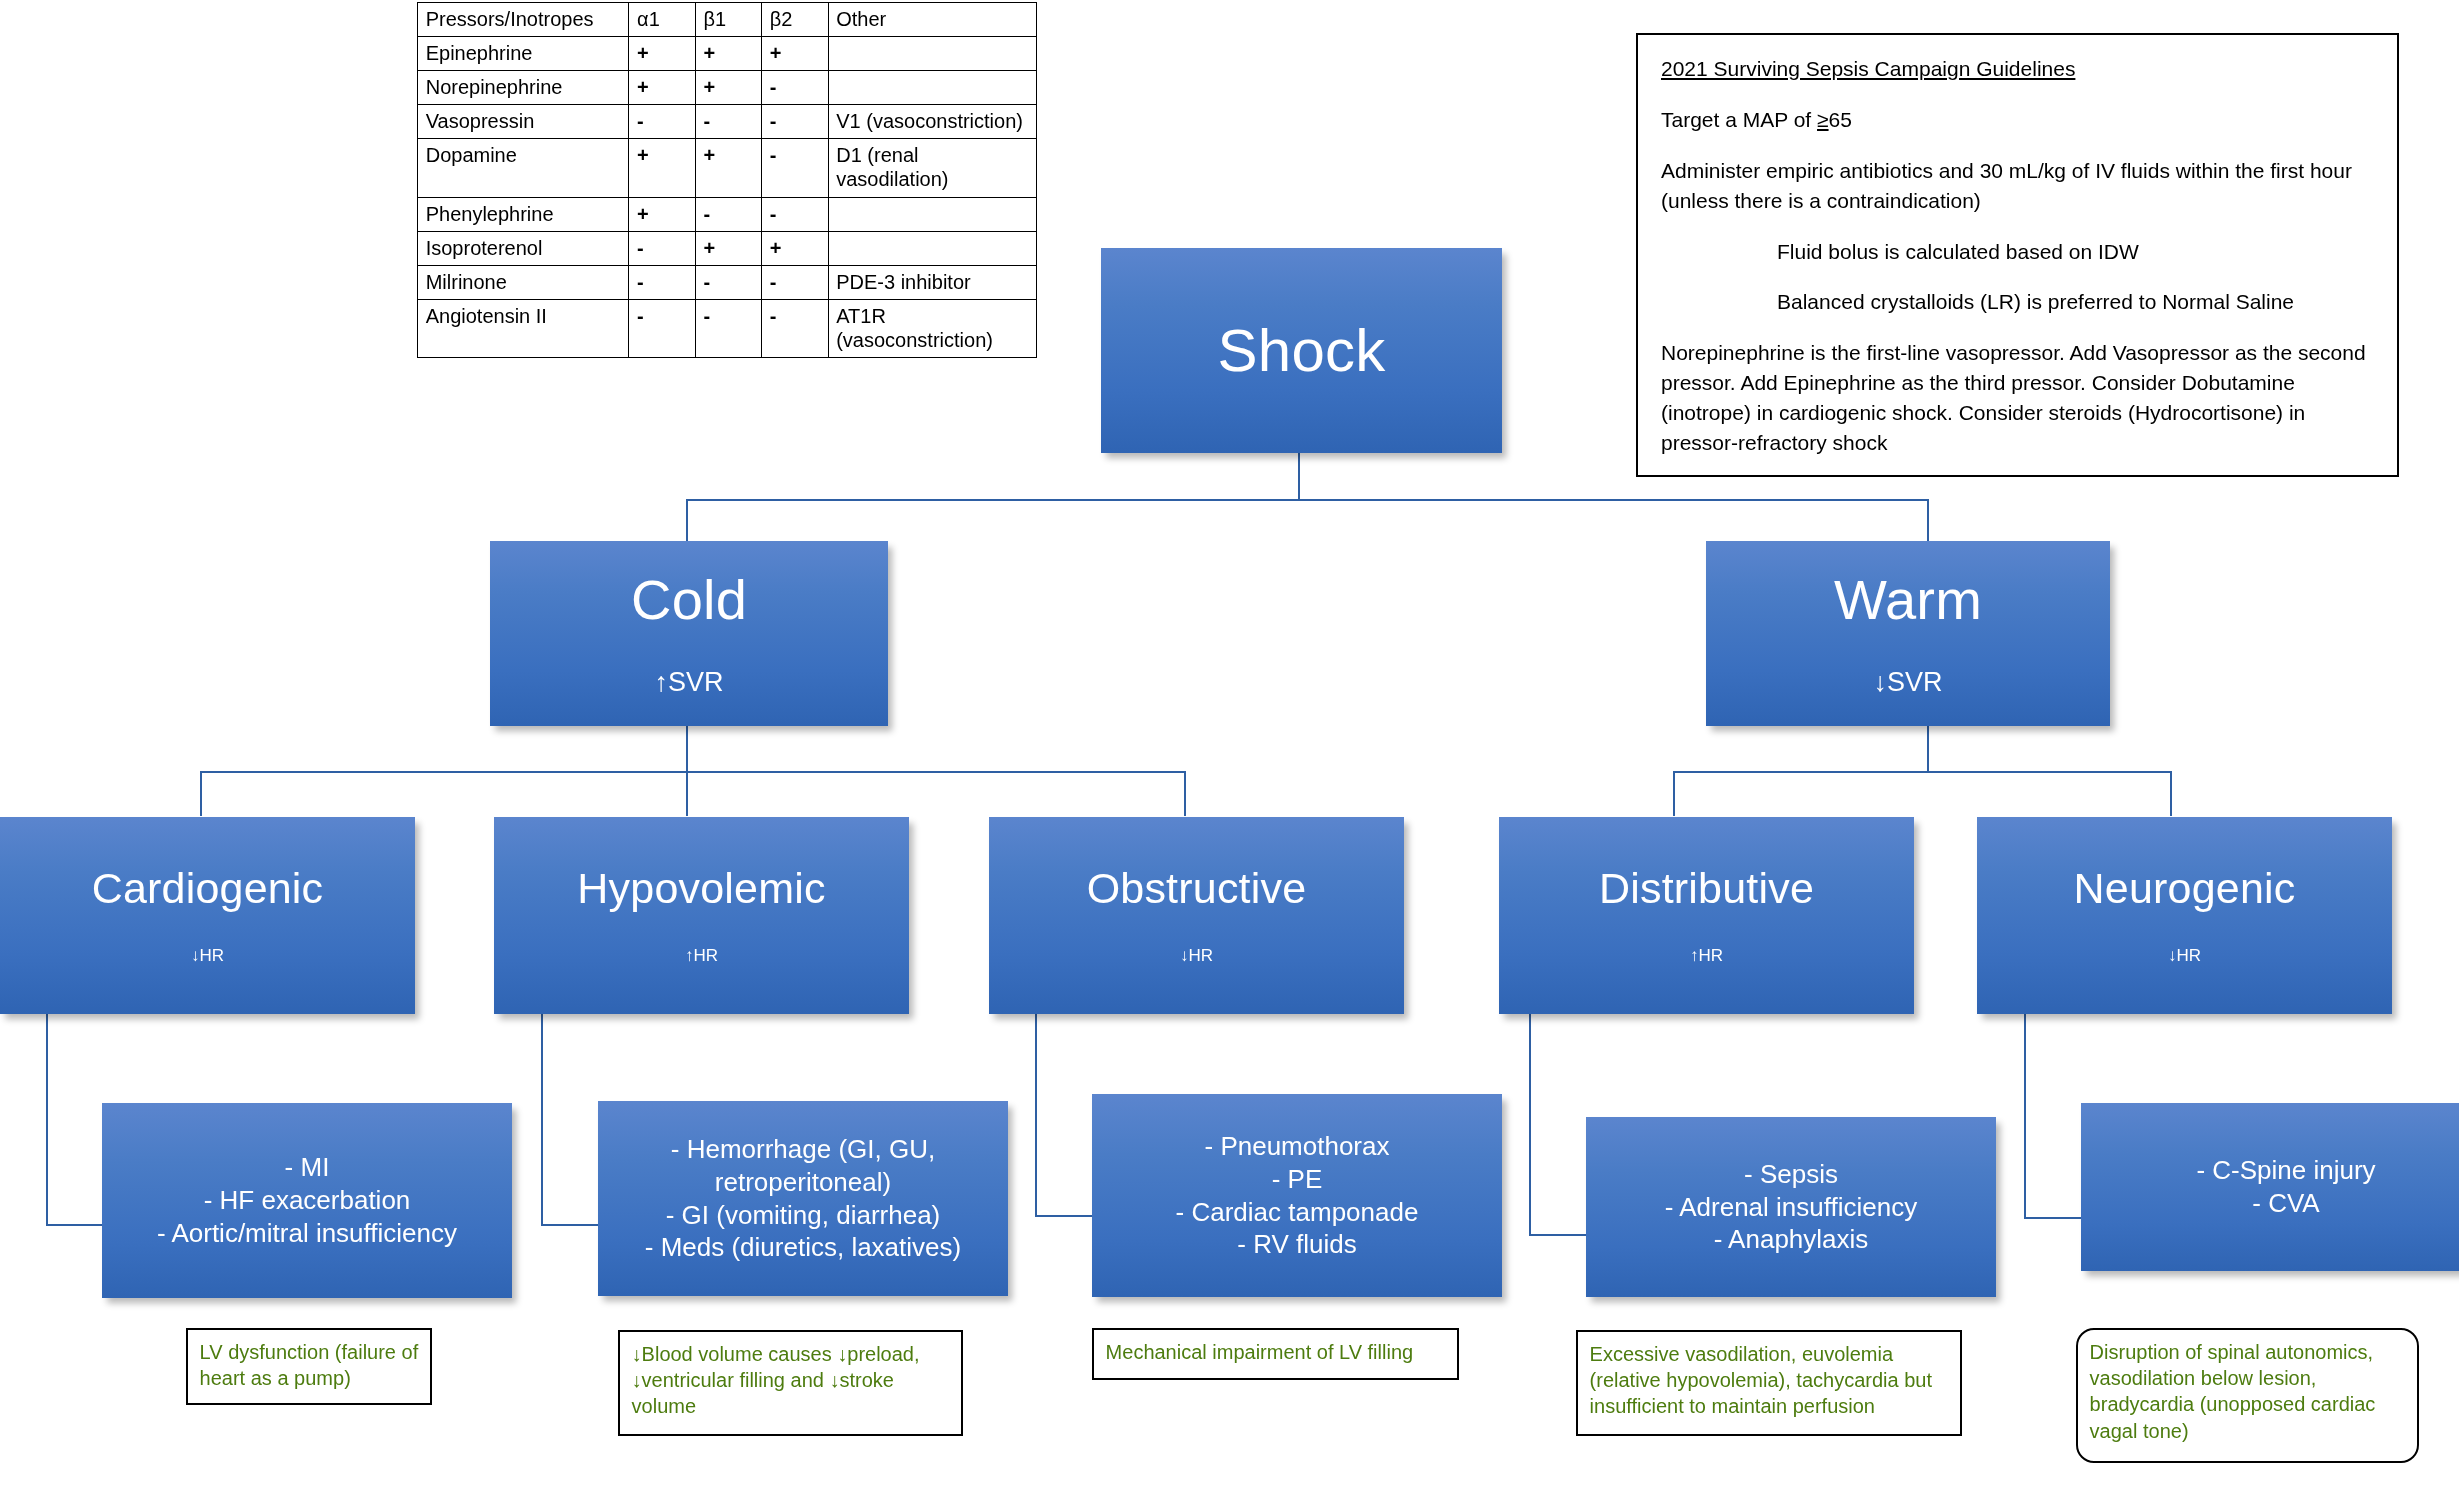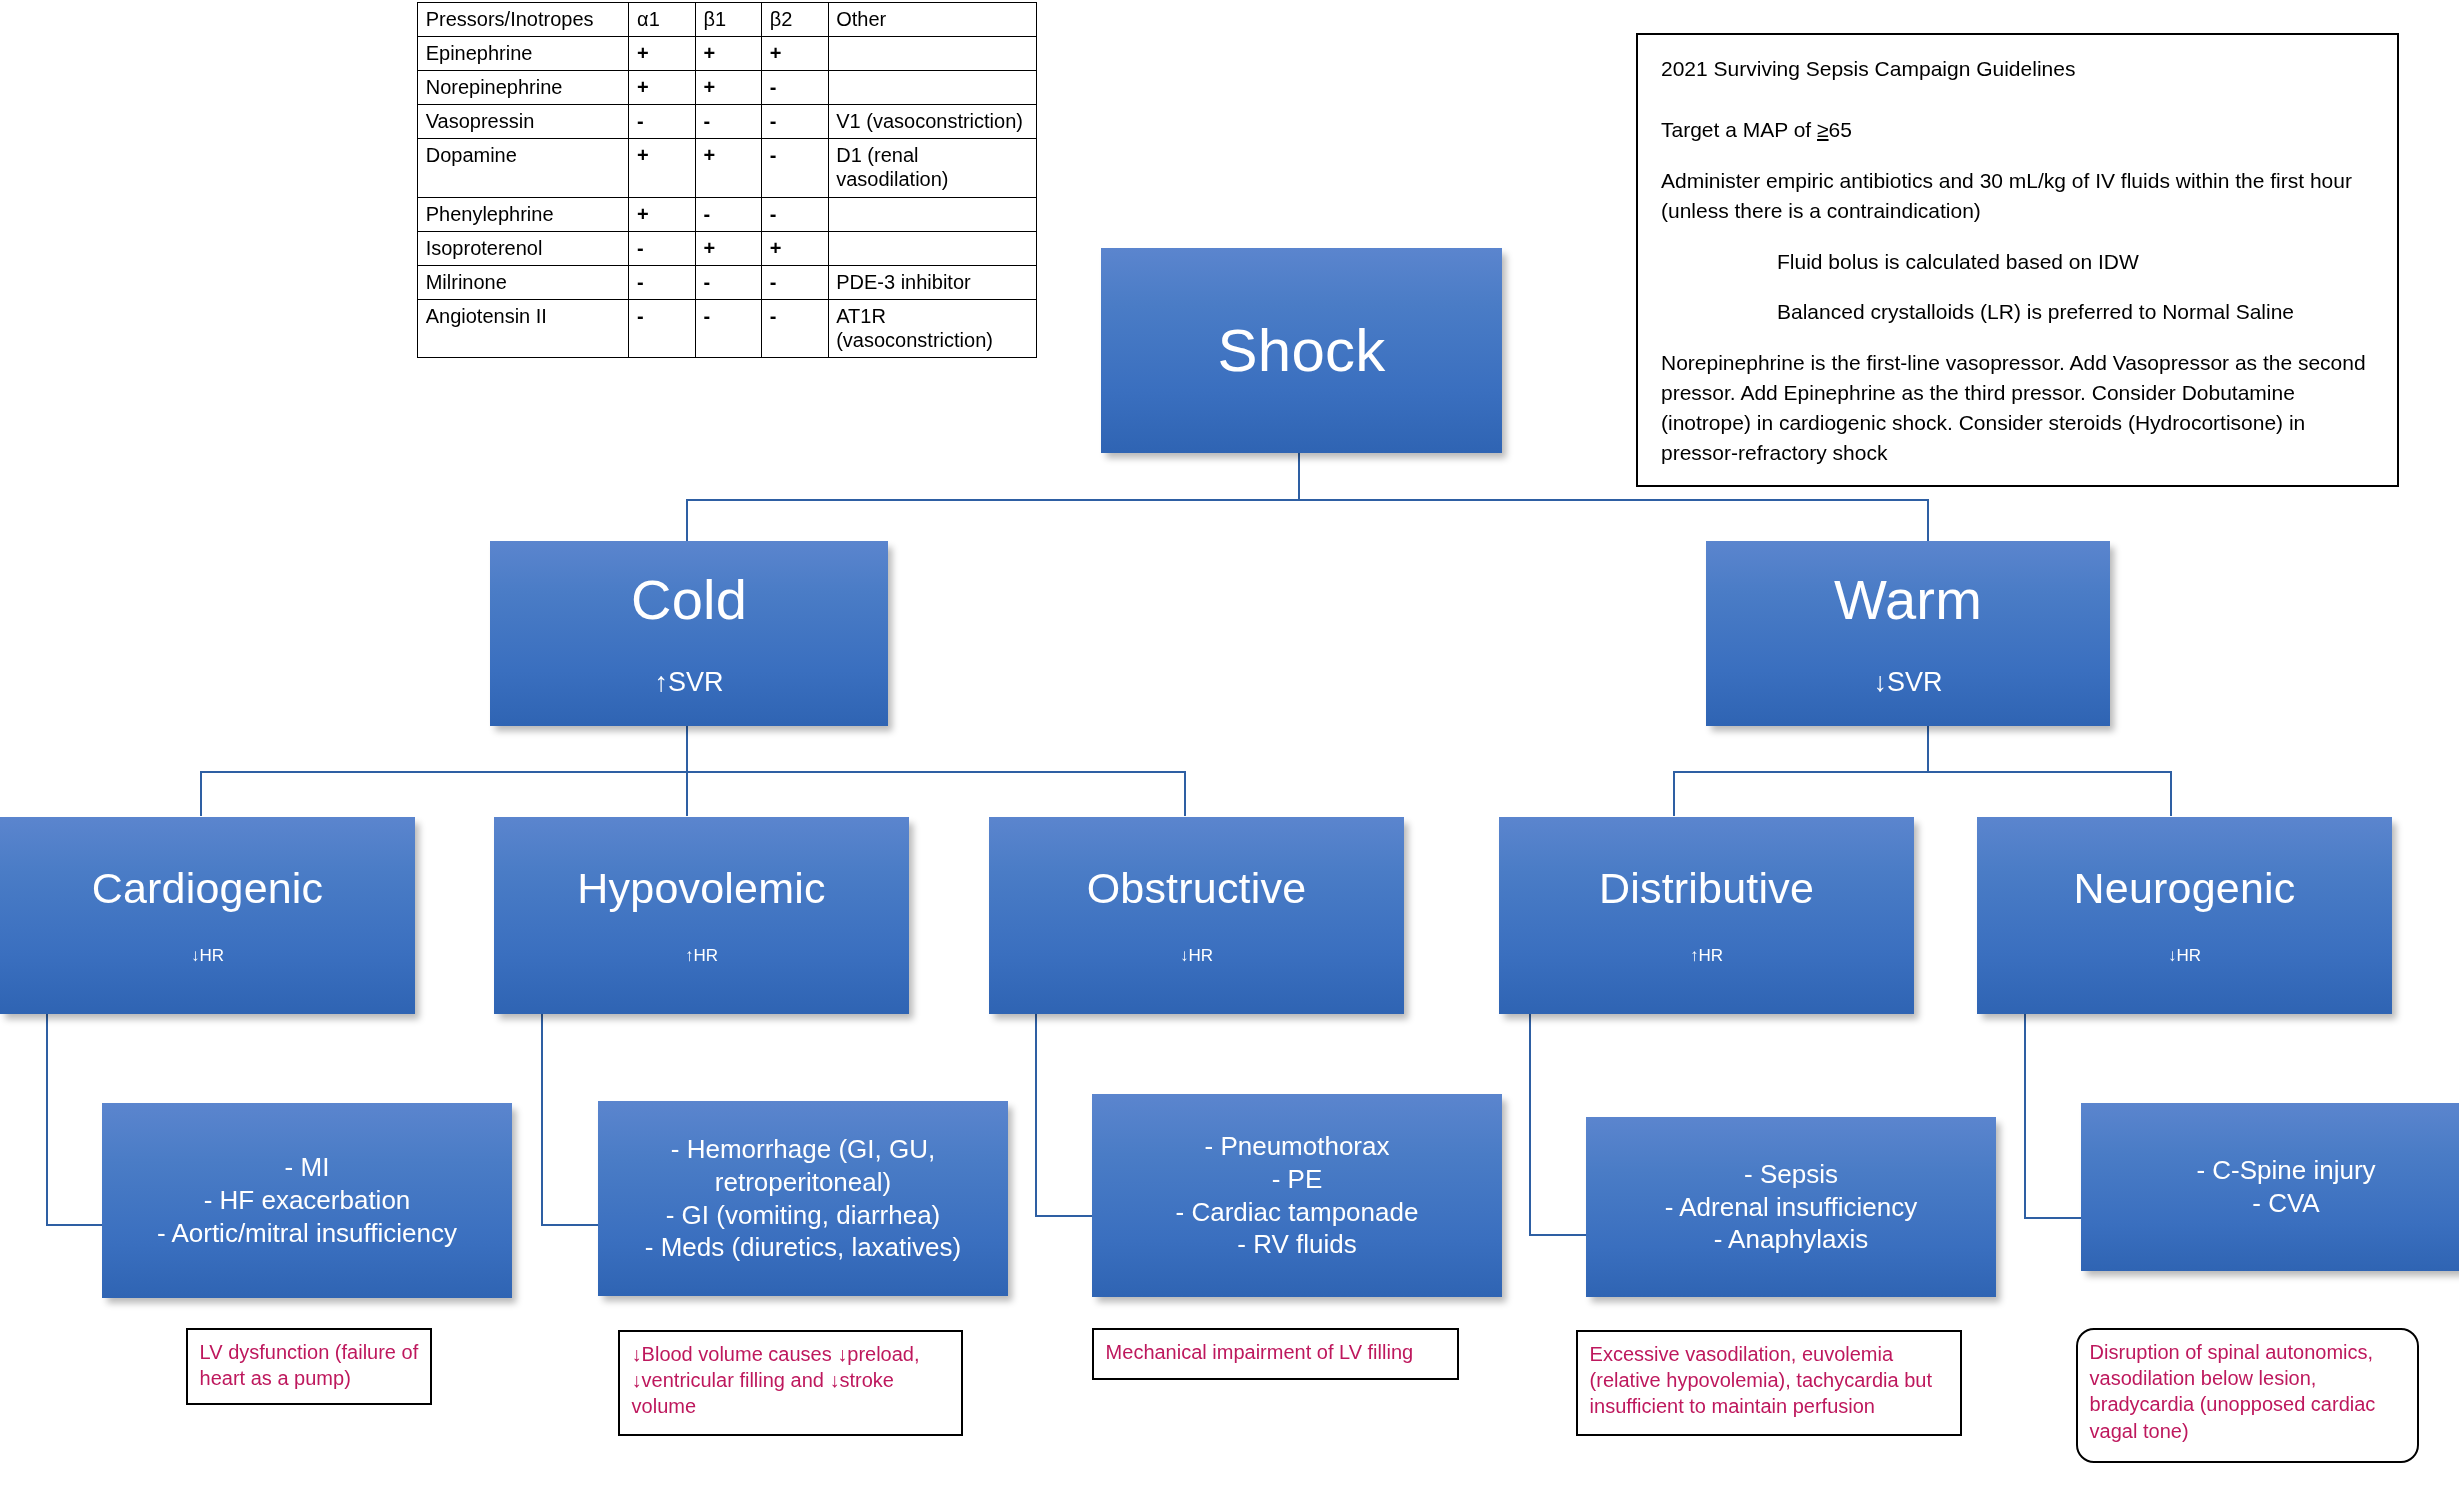--- a/index.html
+++ b/index.html
@@ -77,21 +77,21 @@
   }
   .conn.h { height: 1.9px; }
   .conn.v { width: 1.9px; }
 
   
   .caption {
     position: absolute;
     box-sizing: border-box;
     background: #ffffff;
     border: 2.4px solid #000000;
-    color: #be185d;
+    color: #4d7c0f;
     font-size: 20px;
     line-height: 1.32;
     padding: 8.7px 10.6px 7.7px 11.6px;
     z-index: 6;
   }
 
   
   #pressor-table {
     position: absolute;
     left: 417px;
@@ -126,21 +126,22 @@
     box-sizing: border-box;
     border: 2.4px solid #000000;
     background: #ffffff;
     color: #000000;
     padding: 19.3px 21px 17.4px 23px;
     font-size: 21px;
     line-height: 1.42;
     z-index: 6;
   }
   #guidelines .gl-title {
-    margin-bottom: 31px;
+    text-decoration: underline;
+    margin-bottom: 21px;
   }
   #guidelines p { margin: 0 0 21px 0; }
   #guidelines p:last-child { margin-bottom: 0; }
   #guidelines .indent { margin-left: 116px; }
   #guidelines u { text-decoration: underline; }
 </style>
 </head>
 <body>
 
 <div id="canvas">

